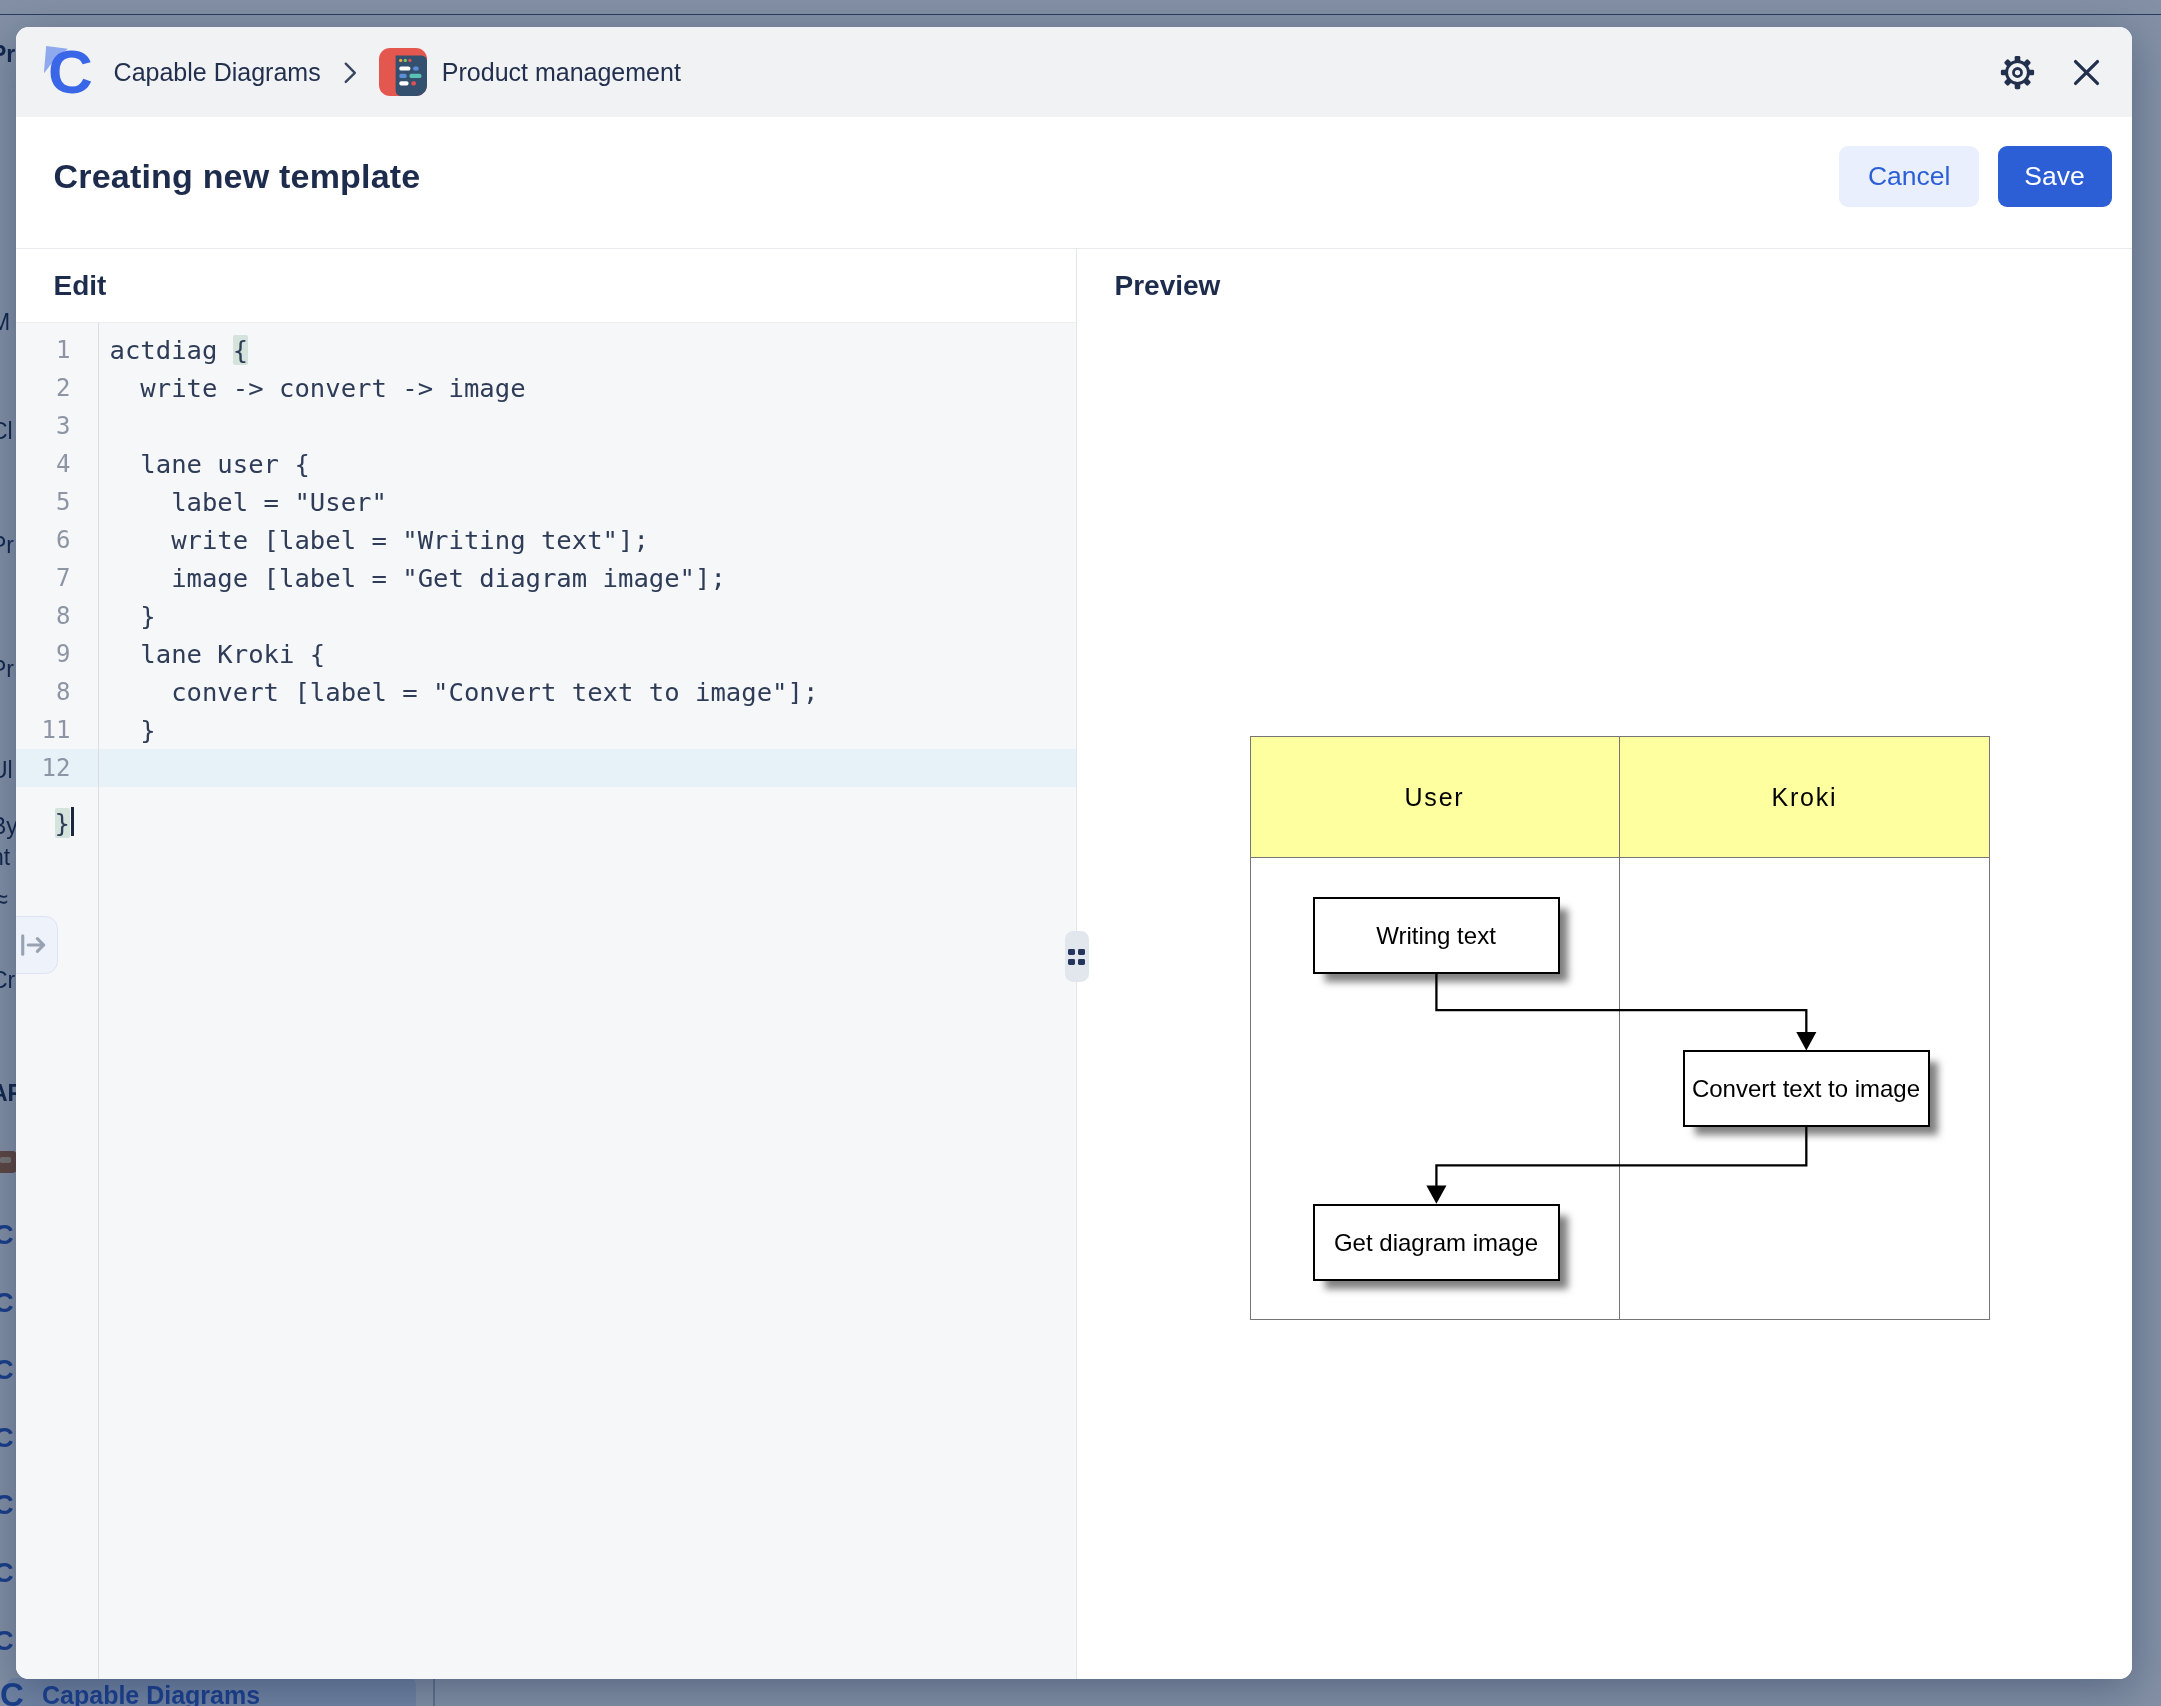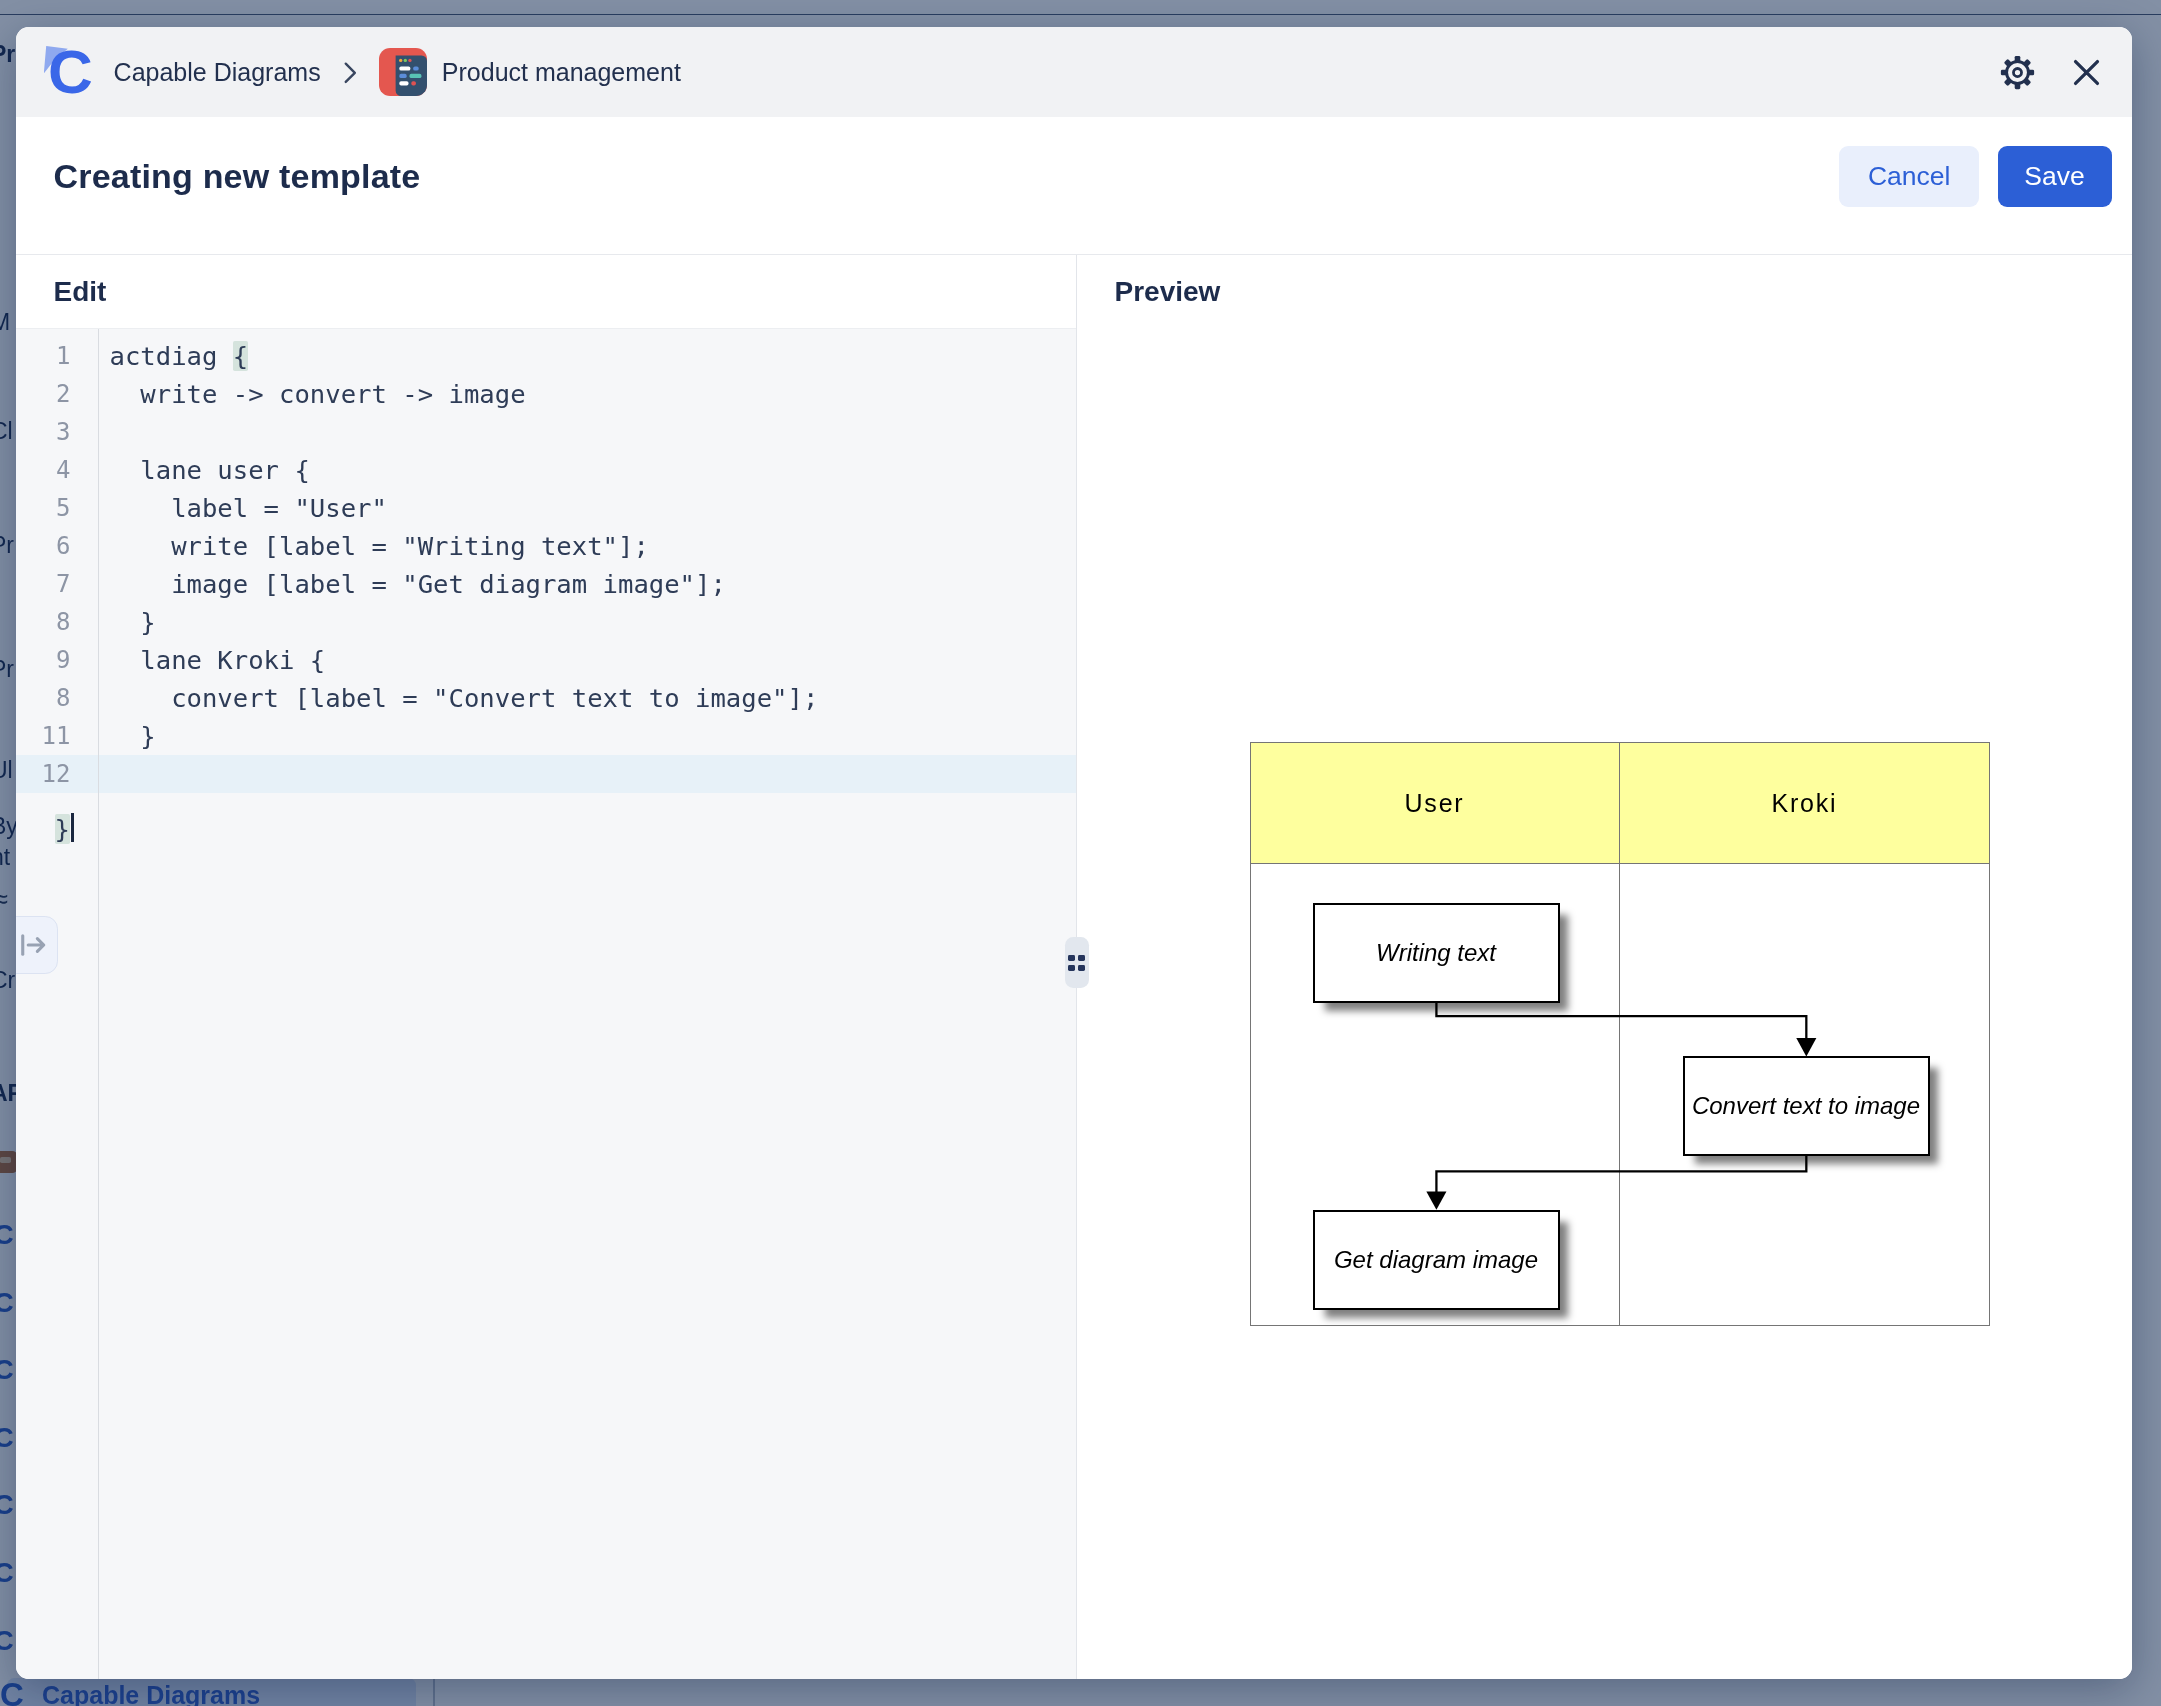--- a/index.html
+++ b/index.html
@@ -39,21 +39,21 @@
   .crumb-app{margin-left:14.6px;font-size:25px;font-weight:500;color:#22304e;}
   .crumb-chevron{margin:0 22px;display:flex;align-items:center;}
   .pm-icon{width:48px;height:48px;margin-right:14.6px;}
   .crumb-page{font-size:25px;font-weight:500;color:#22304e;}
   .crumb-spacer{flex:1;}
   .iconbtn{width:40px;height:40px;display:flex;align-items:center;justify-content:center;cursor:pointer;}
   .iconbtn + .iconbtn{margin-left:29px;}
 
   
   .title-bar{height:119px;flex:0 0 119px;background:#ffffff;border-bottom:0.9px solid #e7e9ed;
-             display:flex;align-items:center;padding:0 20px 18px 38px;}
+             display:flex;align-items:center;padding:0 20px 12px 38px;}
   .modal-title{font-size:34px;font-weight:700;color:#1d2c4c;letter-spacing:0.2px;}
   .btn{height:61px;border-radius:9.1px;border:none;font-family:"Liberation Sans",sans-serif;
        font-size:26.5px;display:flex;align-items:center;justify-content:center;cursor:pointer;}
   .btn-cancel{margin-left:auto;width:140px;background:#e9effc;color:#2c5fd6;}
   .btn-save{margin-left:18.3px;width:114px;background:#2c5fd6;color:#ffffff;}
 
   
   .panes{flex:1;display:flex;min-height:0;position:relative;justify-content:space-between;}
   .pane-left{width:1060px;flex:0 0 1060px;border-right:1.8px solid #e2e5ea;display:flex;flex-direction:column;}
   .pane-right{flex:1;background:#ffffff;position:relative;}
@@ -86,23 +86,23 @@
   
   .diagram{position:absolute;left:173px;top:487px;width:738px;height:582px;border:1.8px solid #757575;
            box-sizing:content-box;background:#ffffff;}
   .lane-head{position:absolute;left:0;top:0;width:100%;height:121px;background:#feff9e;
              border-bottom:1.8px solid #757575;box-sizing:border-box;}
   .lane-divider{position:absolute;left:368px;top:0;width:1.8px;height:100%;background:#757575;}
   .lane-label{position:absolute;top:0;height:121px;display:flex;align-items:center;justify-content:center;
               font-size:25px;letter-spacing:1.8px;color:#000;}
   .lane-label.u{left:0;width:368px;}
   .lane-label.k{left:370px;width:368px;}
-  .dnode{position:absolute;width:247px;height:100px;background:#ffffff;border:2.3px solid #000;
+  .dnode{position:absolute;width:247px;height:77px;background:#ffffff;border:2.3px solid #000;
          box-sizing:border-box;display:flex;align-items:center;justify-content:center;
-         font-size:24px;color:#000;box-shadow:10px 10px 7.3px -1.8px rgba(0,0,0,0.5);white-space:nowrap;font-style:italic;}
+         font-size:24px;color:#000;box-shadow:10px 10px 7.3px -1.8px rgba(0,0,0,0.5);white-space:nowrap;}
   .dnode.n1{left:62px;top:160px;}
   .dnode.n2{left:432px;top:313px;}
   .dnode.n3{left:62px;top:467px;}
   .arrows{position:absolute;left:0;top:0;width:738px;height:582px;pointer-events:none;}
 </style>
 </head>
 <body>
 
 <div class="page">
 

